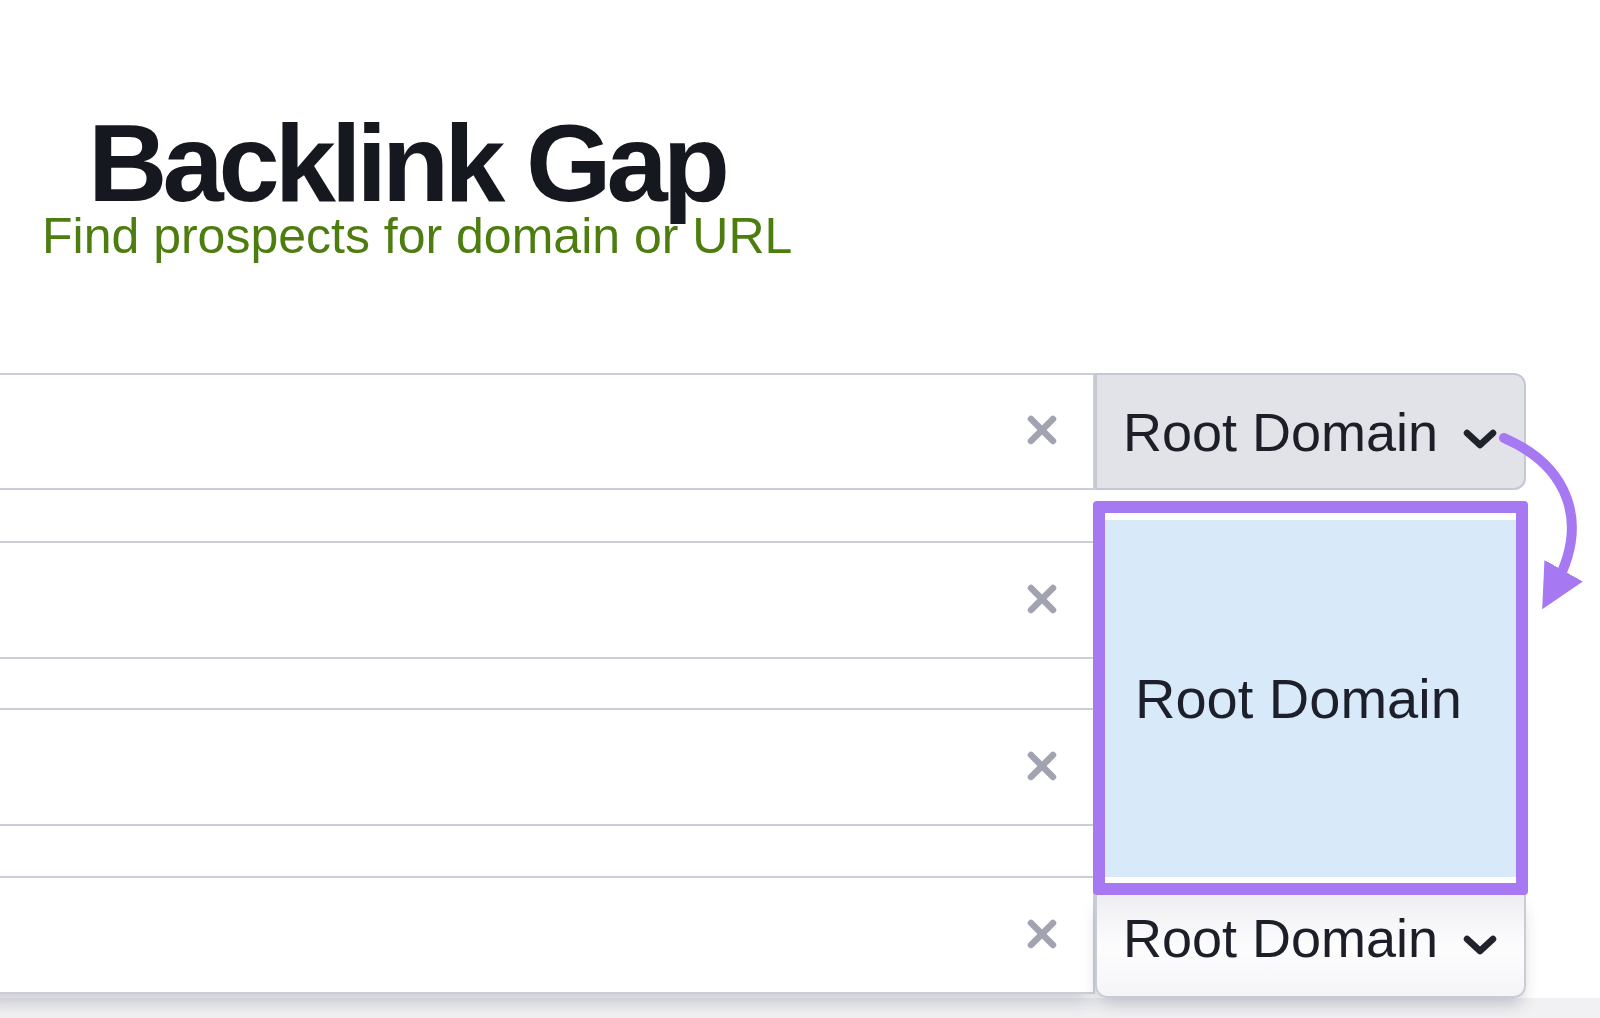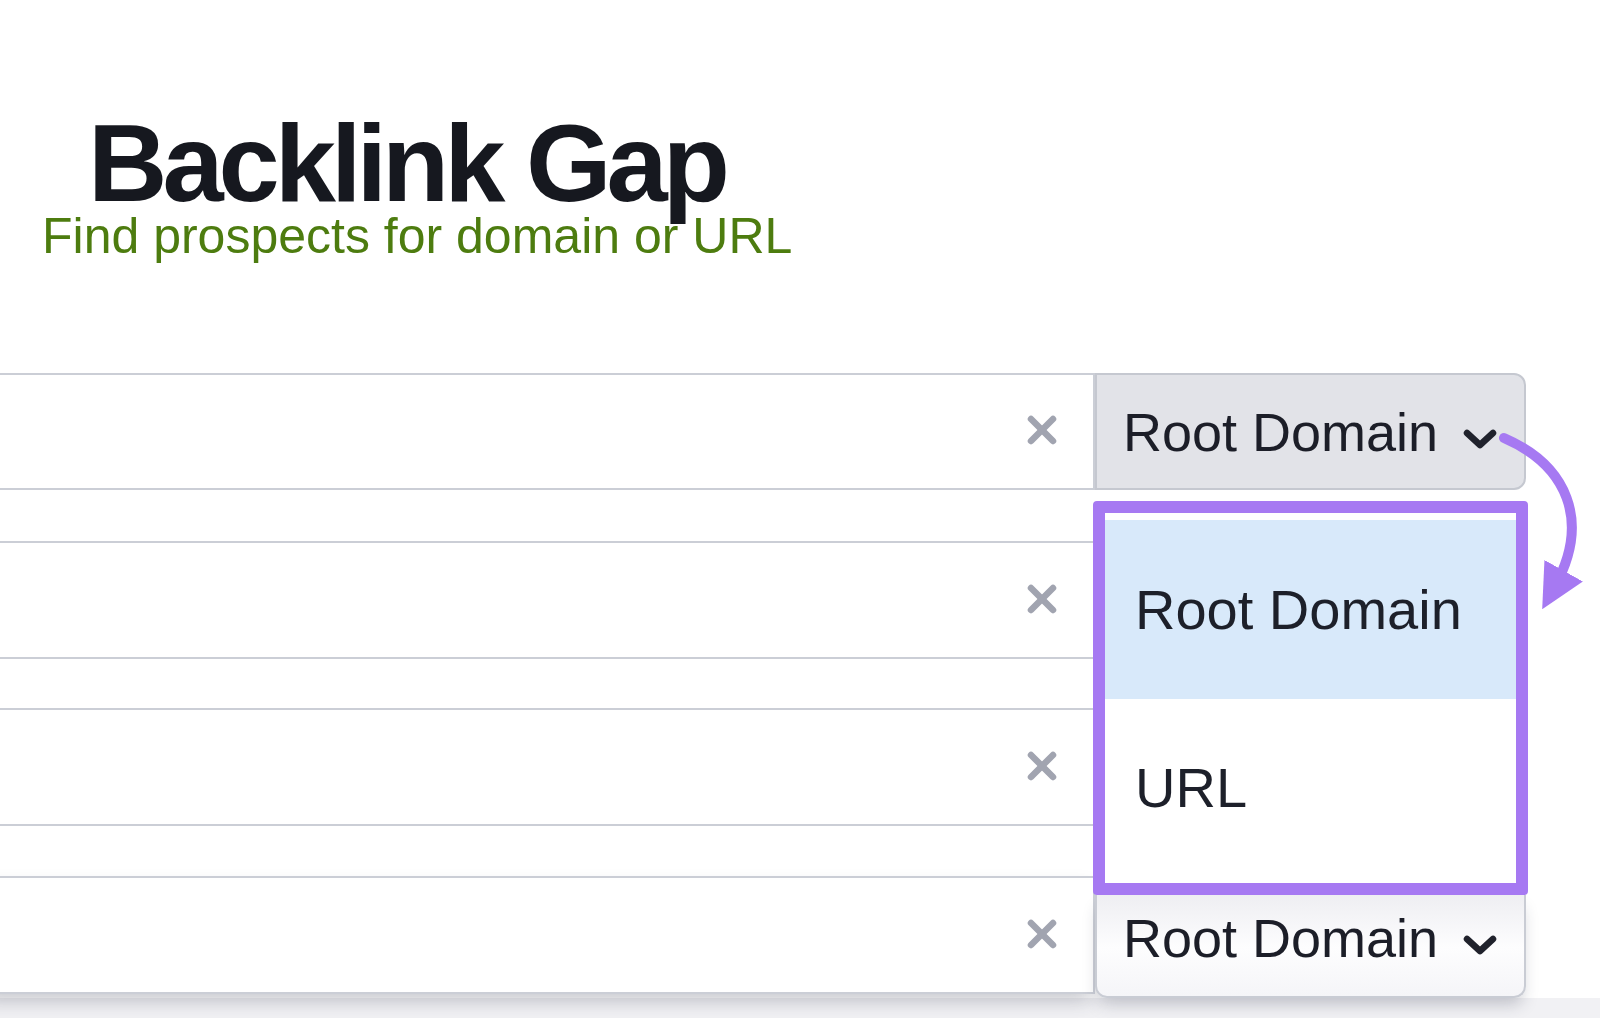--- a/index.html
+++ b/index.html
@@ -143,21 +143,20 @@
     <span>Root Domain</span>
     <span class="chev">
       <svg width="34" height="22" viewBox="0 0 34 22">
           <polyline points="4,4 17,16 30,4" fill="none" stroke="#20222c" stroke-width="6.5" stroke-linecap="round" stroke-linejoin="round"></polyline>
         </svg>
     </span>
   </div>
 
   <div class="dropdown">
     <div class="dd-option selected">Root Domain</div>
-    <div class="dd-option">URL</div>
   </div>
 
   <svg class="annotation-arrow" width="160" height="230" viewBox="0 0 160 230">
     <defs>
       <marker id="ah" viewBox="0 0 10 10" refX="4.5" refY="5" markerWidth="4.4" markerHeight="4.4" orient="auto">
         <path d="M0,0 L10,5 L0,10 Z" fill="#a679f2"></path>
       </marker>
     </defs>
     <path d="M 64 18 C 126 45, 152 100, 114 168" fill="none" stroke="#a679f2" stroke-width="10" stroke-linecap="round" marker-end="url(#ah)"></path>
   </svg>

